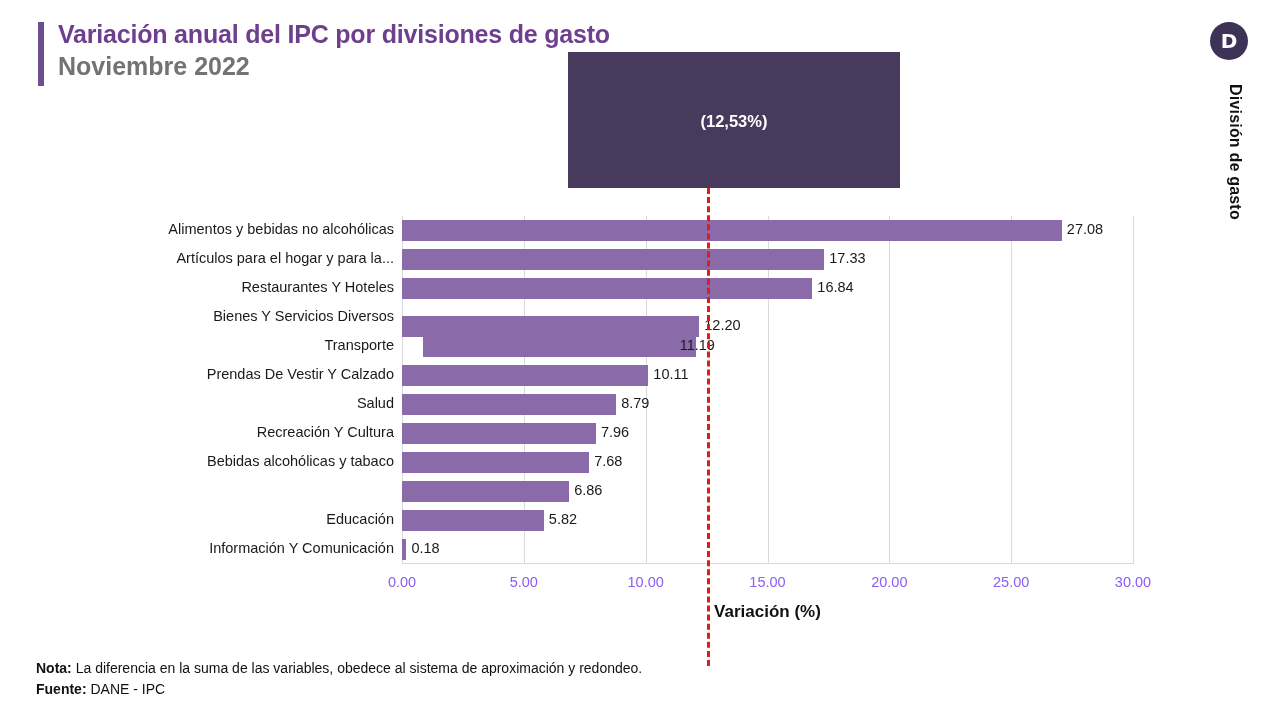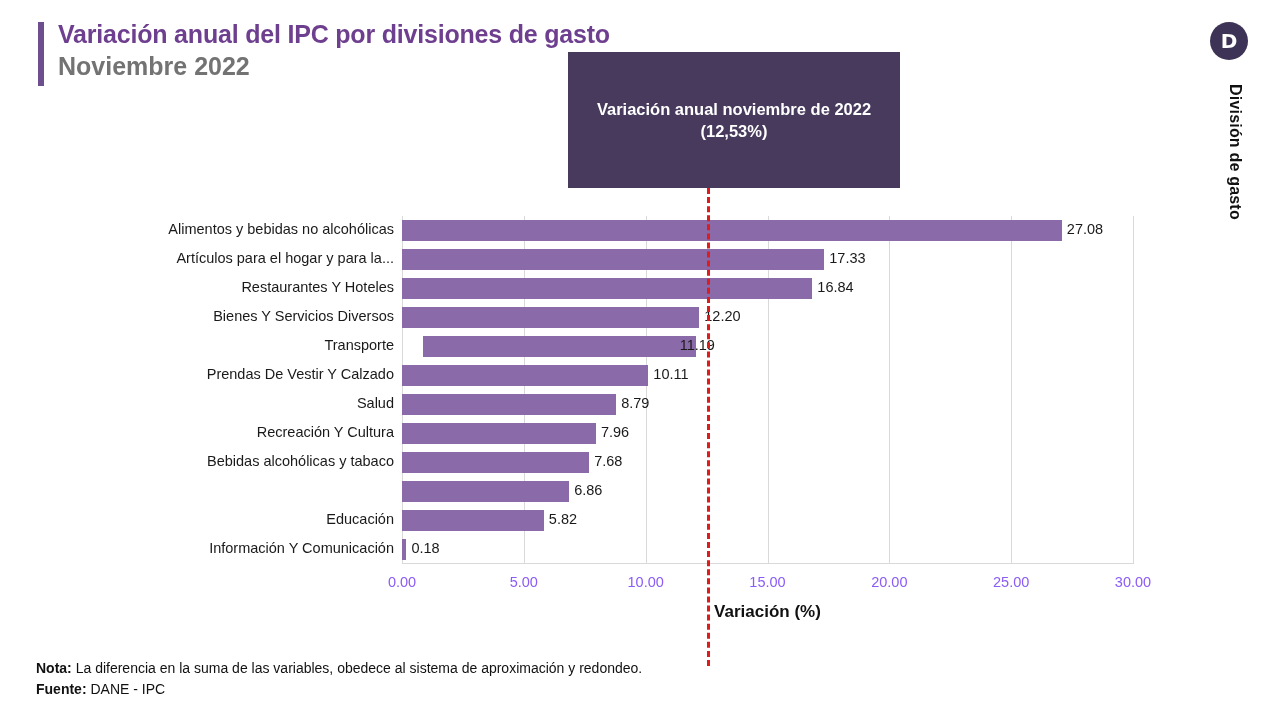--- a/index.html
+++ b/index.html
@@ -199,21 +199,20 @@
 
 <div id="header-accent"></div>
 <div id="title-block">
   <div id="chart-title">Variación anual del IPC por divisiones de gasto</div>
   <div id="chart-subtitle">Noviembre 2022</div>
 </div>
 
 <div id="logo">D</div>
 
 <div id="callout-box">
-  <div id="callout-line1">Variación anual noviembre de 2022</div>
   <div id="callout-line2">(12,53%)</div>
 </div>
 
 <div id="chart-wrap">
   <div id="plot">
       <div class="gridline" style="left: 0px;"></div>
       <div class="tick-label" style="left: 0px; top: 358px;">0.00</div>
       <div class="gridline" style="left: 121.833px;"></div>
       <div class="tick-label" style="left: 121.833px; top: 358px;">5.00</div>
       <div class="gridline" style="left: 243.667px;"></div>
@@ -235,21 +234,21 @@
       <div class="bar-row" style="top: 29px; width: 731px;">
         <div class="bar" style="width: 422.274px; background: rgb(138, 106, 168);"></div>
         <div class="bar-label" style="left: 427.274px;">17.33</div>
       </div>
       <div class="cat-label" style="right: 739px; top: 34px; left: auto;">Artículos para el hogar y para la...</div>
       <div class="bar-row" style="top: 58px; width: 731px;">
         <div class="bar" style="width: 410.335px; background: rgb(138, 106, 168);"></div>
         <div class="bar-label" style="left: 415.335px;">16.84</div>
       </div>
       <div class="cat-label" style="right: 739px; top: 63px; left: auto;">Restaurantes Y Hoteles</div>
-      <div class="bar-row" style="top: 87px; width: 731px;">
+      <div class="bar-row" style="top: 96px; width: 731px;">
         <div class="bar" style="width: 297.273px; background: rgb(138, 106, 168);"></div>
         <div class="bar-label" style="left: 302.273px;">12.20</div>
       </div>
       <div class="cat-label" style="right: 739px; top: 92px; left: auto;">Bienes Y Servicios Diversos</div>
       <div class="bar-row" style="top: 116px; width: 731px; padding-left: 21px;">
         <div class="bar" style="width: 272.663px; background: rgb(138, 106, 168);"></div>
         <div class="bar-label" style="left: 277.663px;">11.19</div>
       </div>
       <div class="cat-label" style="right: 739px; top: 121px; left: auto;">Transporte</div>
       <div class="bar-row" style="top: 145px; width: 731px;">

